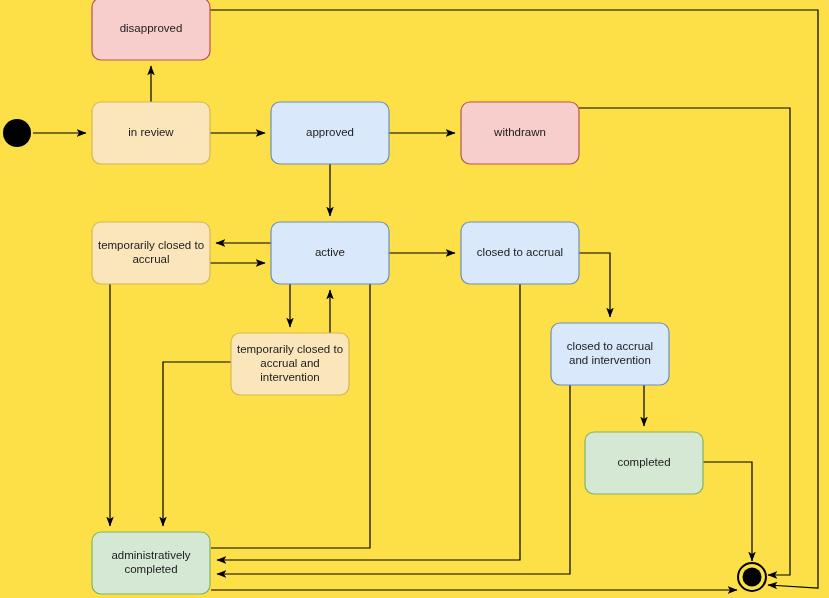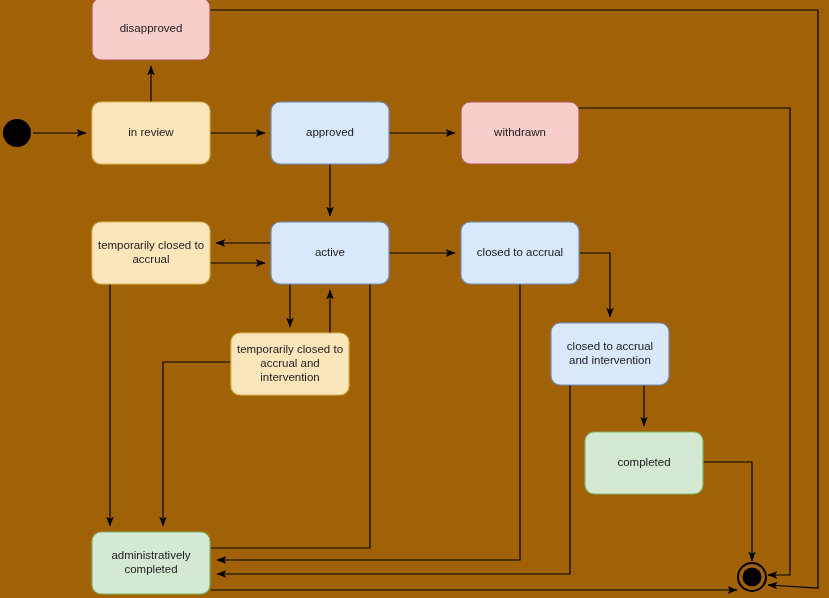--- a/index.html
+++ b/index.html
@@ -7,21 +7,21 @@
     padding: 0;
     background: #ffffff;
   }
   body {
     font-family: "Liberation Sans", sans-serif;
   }
   #diagram-root {
     position: relative;
     width: 829px;
     height: 598px;
-    background: #a16207;
+    background: #fde047;
     overflow: hidden;
   }
   svg.canvas {
     position: absolute;
     left: 0;
     top: 0;
     width: 829px;
     height: 598px;
     display: block;
   }

